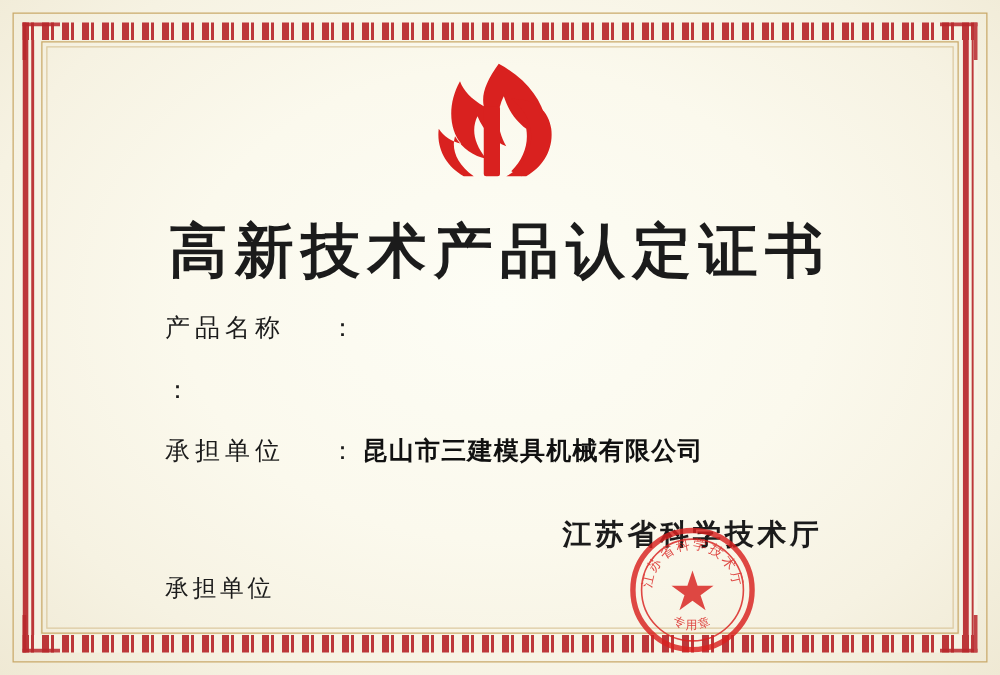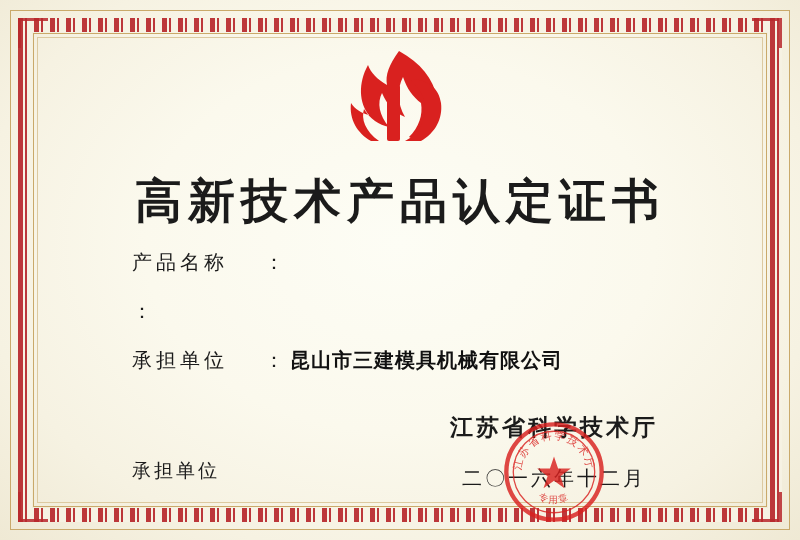--- a/index.html
+++ b/index.html
@@ -262,19 +262,18 @@
           <textPath href="#sealTop" startOffset="50%" text-anchor="middle">江苏省科学技术厅</textPath>
         </text>
         <path id="sealBottom" d="M 26,62 A 34,34 0 0 0 94,62" fill="none"></path>
         <text font-family="'DejaVu Serif', serif" font-size="11" fill="#d9211f" letter-spacing="2">
           <textPath href="#sealBottom" startOffset="50%" text-anchor="middle">专用章</textPath>
         </text>
         <polygon fill="#d9211f" points="60,42 64.7,56 79.4,56 67.4,64.8 72.1,78.8 60,70 47.9,78.8 52.6,64.8 40.6,56 55.3,56"></polygon>
       </svg>
 
       <div class="issuer-name">江苏省科学技术厅</div>
-      <div class="issue-date">二〇一六年十二月</div>
     </div>
 
     <div class="validity">承担单位</div>
 
   </div>
 </div>
 
 </body></html>

